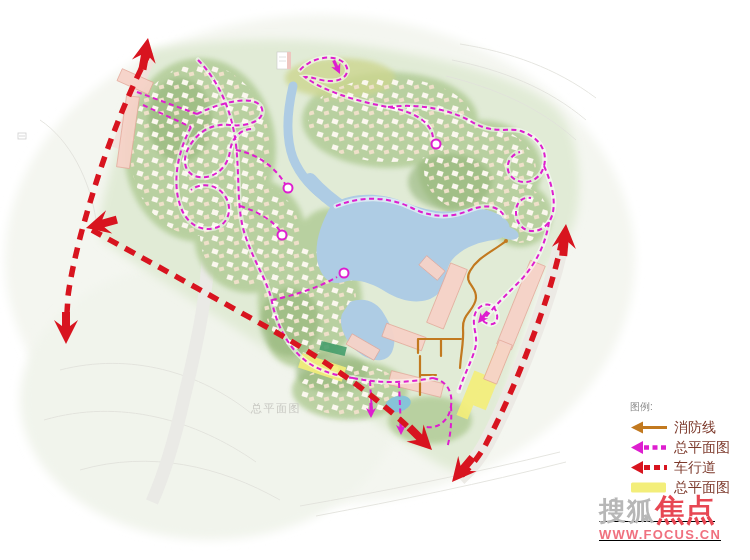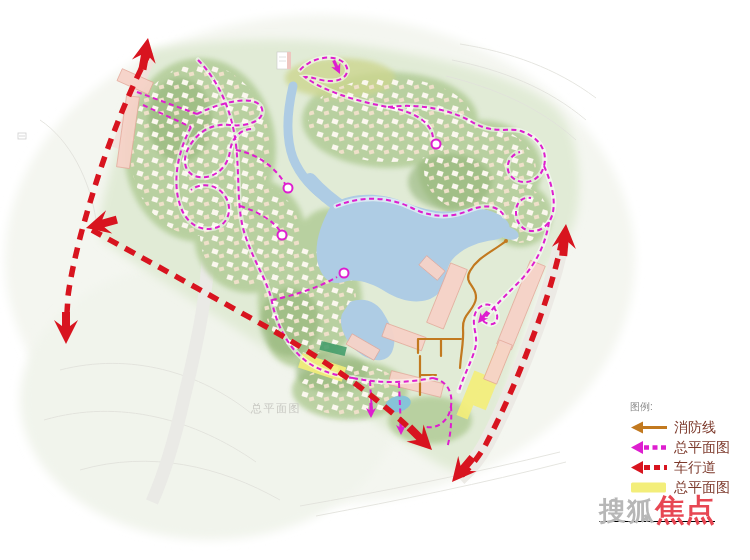--- a/index.html
+++ b/index.html
@@ -280,15 +280,16 @@
       <rect x="1" y="1.5" width="35" height="10" rx="1.5" fill="#f3ee7a"></rect>
     </svg>
     <span class="lbl">总平面图</span>
   </div>
 </div>
 
 <div class="wm">
   <div class="wm-row">
     <span class="wm-gray">搜狐</span><span class="wm-red">焦点</span>
   </div>
+  <div class="wm-url">WWW.FOCUS.CN</div>
 </div>
 
 </div>
 
 </body></html>

